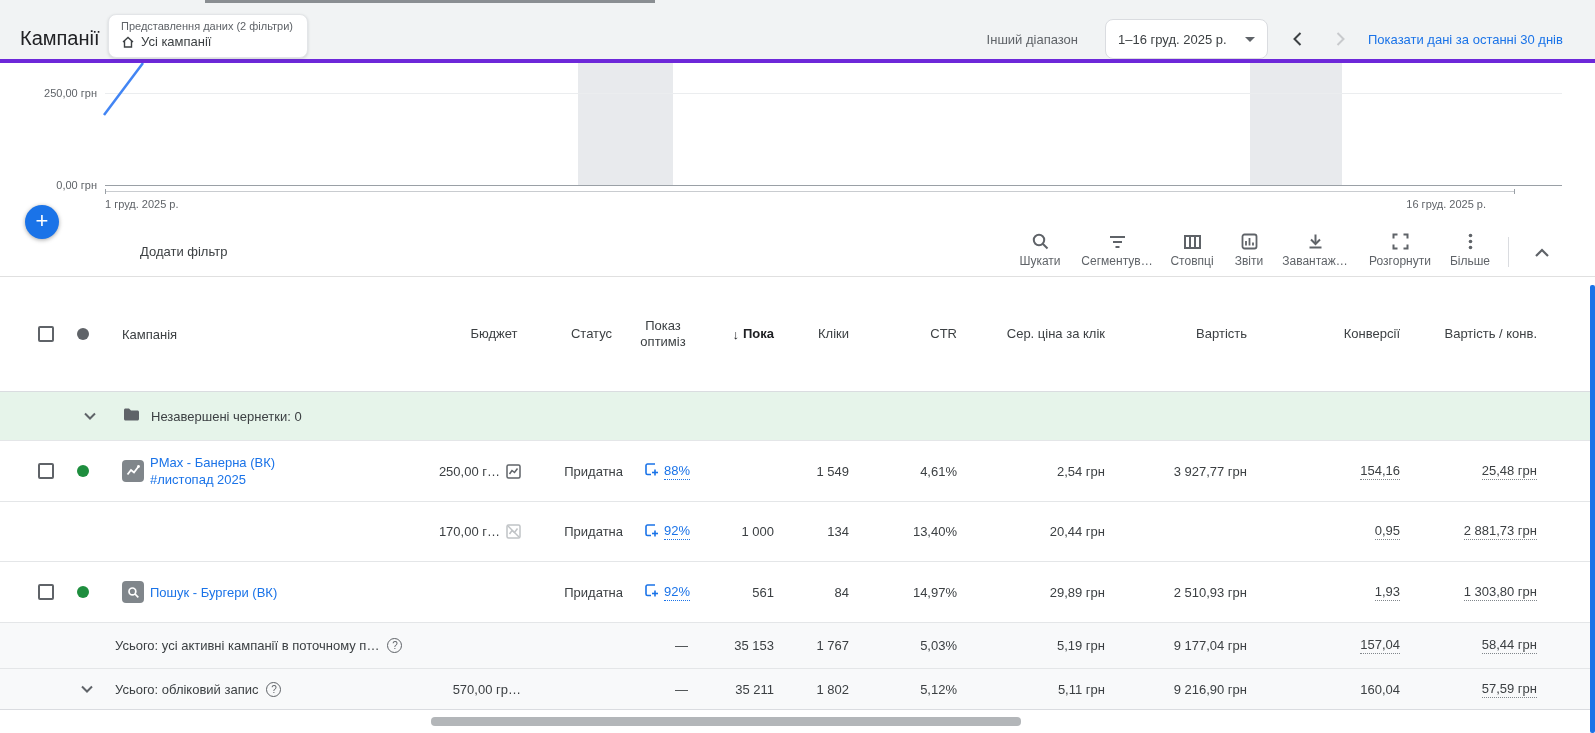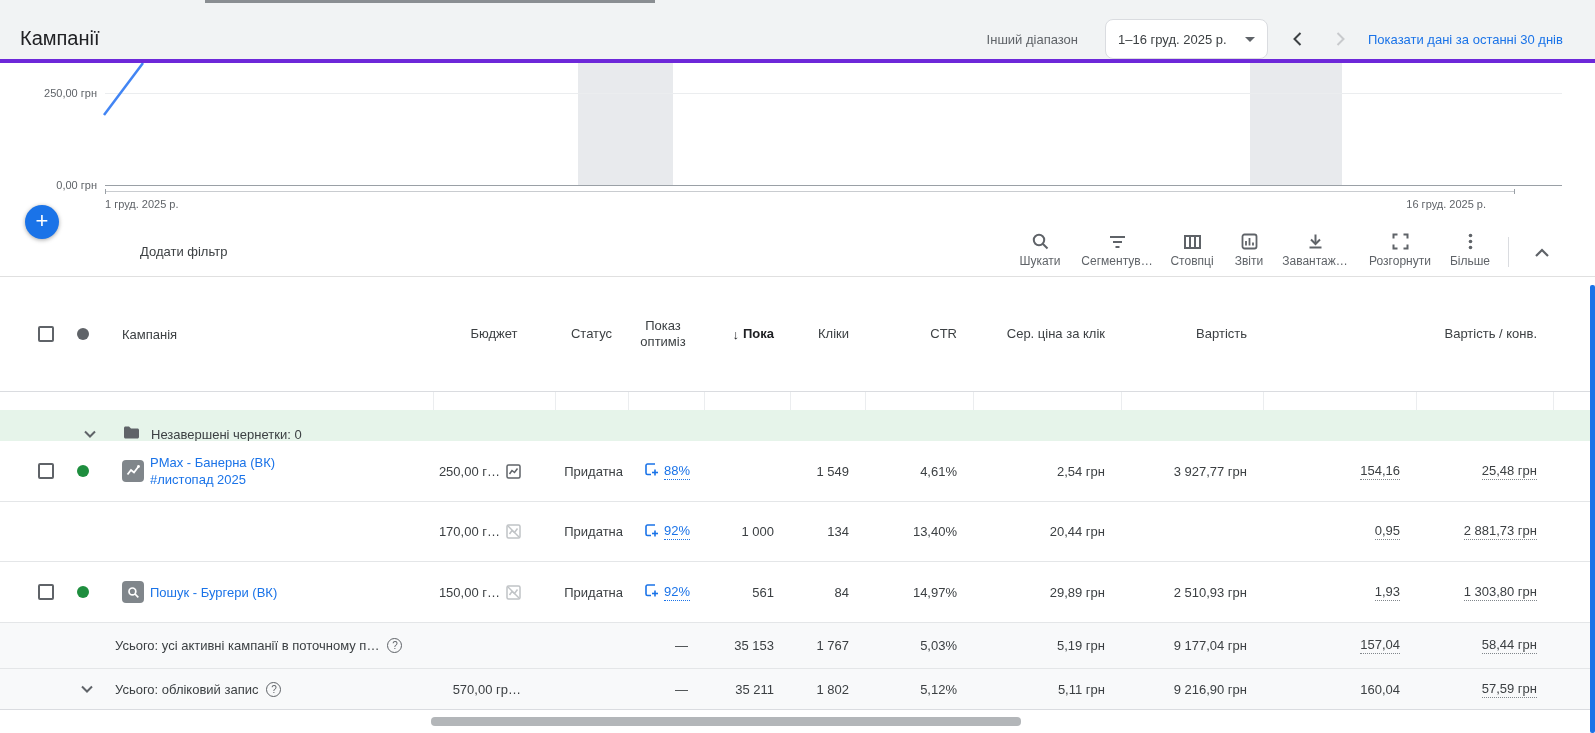--- a/index.html
+++ b/index.html
@@ -41,21 +41,21 @@
   .tool { position:absolute; top:4px; width:92px; height:46px; display:flex; flex-direction:column; align-items:center; justify-content:flex-start; cursor:pointer; }
   .tool .ticn { height:22px; display:flex; align-items:flex-end; }
   .tool .tlbl { font-size:12px; color:#5f6368; margin-top:3px; white-space:nowrap; }
   .tool-divider { position:absolute; left:1508px; top:12px; width:1px; height:30px; background:#dadce0; }
   .collapse-chev { position:absolute; left:1528px; top:14px; width:28px; height:28px; display:flex; align-items:center; justify-content:center; cursor:pointer; }
 
   
   .colsep { position:absolute; top:277px; height:433px; width:1px; background:#ebedef; z-index:1; }
   .thead { position:absolute; left:0; top:277px; width:1595px; height:115px; border-bottom:1px solid #dadce0; background:#fff; z-index:2; }
   .row { position:absolute; left:0; width:1595px; border-bottom:1px solid #e4e6e8; background:#fff; z-index:2; }
-  .row.green { background:#e6f4ea;margin-top:18px; }
+  .row.green { background:#e6f4ea; }
   .row.total { background:#f8f9fa; }
   .cell { position:absolute; top:0; height:100%; display:flex; align-items:center; font-size:13px; color:#3c4043; }
   .c-camp { left:23px; width:410px; }
   .c-budget { left:433px; width:122px; justify-content:flex-end; padding-right:34px; }
   .c-status { left:555px; width:73px; justify-content:flex-end; padding-right:5px; }
   .c-opt { left:628px; width:76px; justify-content:flex-end; padding-right:14px; gap:5px; }
   .c-imp { left:704px; width:86px; }
   .c-clicks { left:790px; width:75px; }
   .c-ctr { left:865px; width:108px; }
   .c-cpc { left:973px; width:148px; }
@@ -91,20 +91,31 @@
 </style>
 </head>
 <body>
 
 <div class="page">
 
   <div class="topbar">
     <div class="top-scroll"></div>
     <div class="page-title">Кампанії</div>
 
+    <div class="view-chip">
+      <div class="l1">Представлення даних (2 фільтри)</div>
+      <div class="l2">
+        <span style="display:inline-flex">
+          <svg width="14" height="14" viewBox="0 0 14 14">
+              <path d="M2 7 L7 2.5 L12 7 M3.5 6 V12 H10.5 V6" fill="none" stroke="#3c4043" stroke-width="1.4"></path>
+            </svg>
+        </span>
+        <span>Усі кампанії</span>
+      </div>
+    </div>
 
     <div class="range-label">Інший діапазон</div>
     <div class="range-box">
       <span>1–16 груд. 2025 р.</span>
       <span class="caret"></span>
     </div>
     <div class="nav-chev" style="left:1288px">
       <svg width="20" height="20" viewBox="0 0 20 20">
           <polyline points="12.5,4 6.5,10 12.5,16" fill="none" stroke="#3c4043" stroke-width="2"></polyline>
         </svg>
@@ -261,20 +272,23 @@
       </div>
     <div class="cell c-ctr num">
         <span class="hdr-txt">CTR</span>
       </div>
     <div class="cell c-cpc num">
         <span class="hdr-txt">Сер. ціна за клік</span>
       </div>
     <div class="cell c-cost num">
         <span class="hdr-txt">Вартість</span>
       </div>
+    <div class="cell c-conv num">
+        <span class="hdr-txt">Конверсії</span>
+      </div>
     <div class="cell c-costconv num">
         <span class="hdr-txt">Вартість / конв.</span>
       </div>
   </div>
 
   <div class="row green" style="top:392px;height:49px">
     <div class="cell c-camp">
       <span class="row-chev">
         <svg width="14" height="9" viewBox="0 0 14 9">
             <polyline points="2,2 7,7 12,2" fill="none" stroke="#5f6368" stroke-width="2"></polyline>
@@ -397,30 +411,20 @@
       <span class="ticon">
         <svg width="13" height="13" viewBox="0 0 13 13">
             <circle cx="5.4" cy="5.4" r="3.4" fill="none" stroke="#fff" stroke-width="1.7"></circle>
             <line x1="8" y1="8" x2="11.3" y2="11.3" stroke="#fff" stroke-width="1.7"></line>
           </svg>
       </span>
       <span class="cname">
         <div>Пошук - Бургери (ВК)</div>
       </span>
     </div>
-    <div class="cell c-budget">
-      <span>150,00 г…</span>
-      <span class="bicon">
-        <svg width="15" height="15" viewBox="0 0 15 15">
-            <rect x="1" y="1" width="13" height="13" rx="1.5" fill="none" stroke="#c0c3c6" stroke-width="1.5"></rect>
-            <polyline points="3.5,10 6,6.5 8.5,8.5 11.5,4.5" fill="none" stroke="#c0c3c6" stroke-width="1.5"></polyline>
-            <line x1="2" y1="2" x2="13" y2="13" stroke="#c0c3c6" stroke-width="1.5"></line>
-          </svg>
-      </span>
-    </div>
     <div class="cell c-status">
         <span>Придатна</span>
       </div>
     <div class="cell c-opt">
       <span>
         <svg width="15" height="15" viewBox="0 0 15 15">
             <path d="M11 2 H3.5 C2.7 2 2 2.7 2 3.5 V11 C2 11.8 2.7 12.5 3.5 12.5 H7" fill="none" stroke="#1a73e8" stroke-width="1.6"></path>
             <line x1="11" y1="7.5" x2="11" y2="13.5" stroke="#1a73e8" stroke-width="1.6"></line>
             <line x1="8" y1="10.5" x2="14" y2="10.5" stroke="#1a73e8" stroke-width="1.6"></line>
           </svg>

